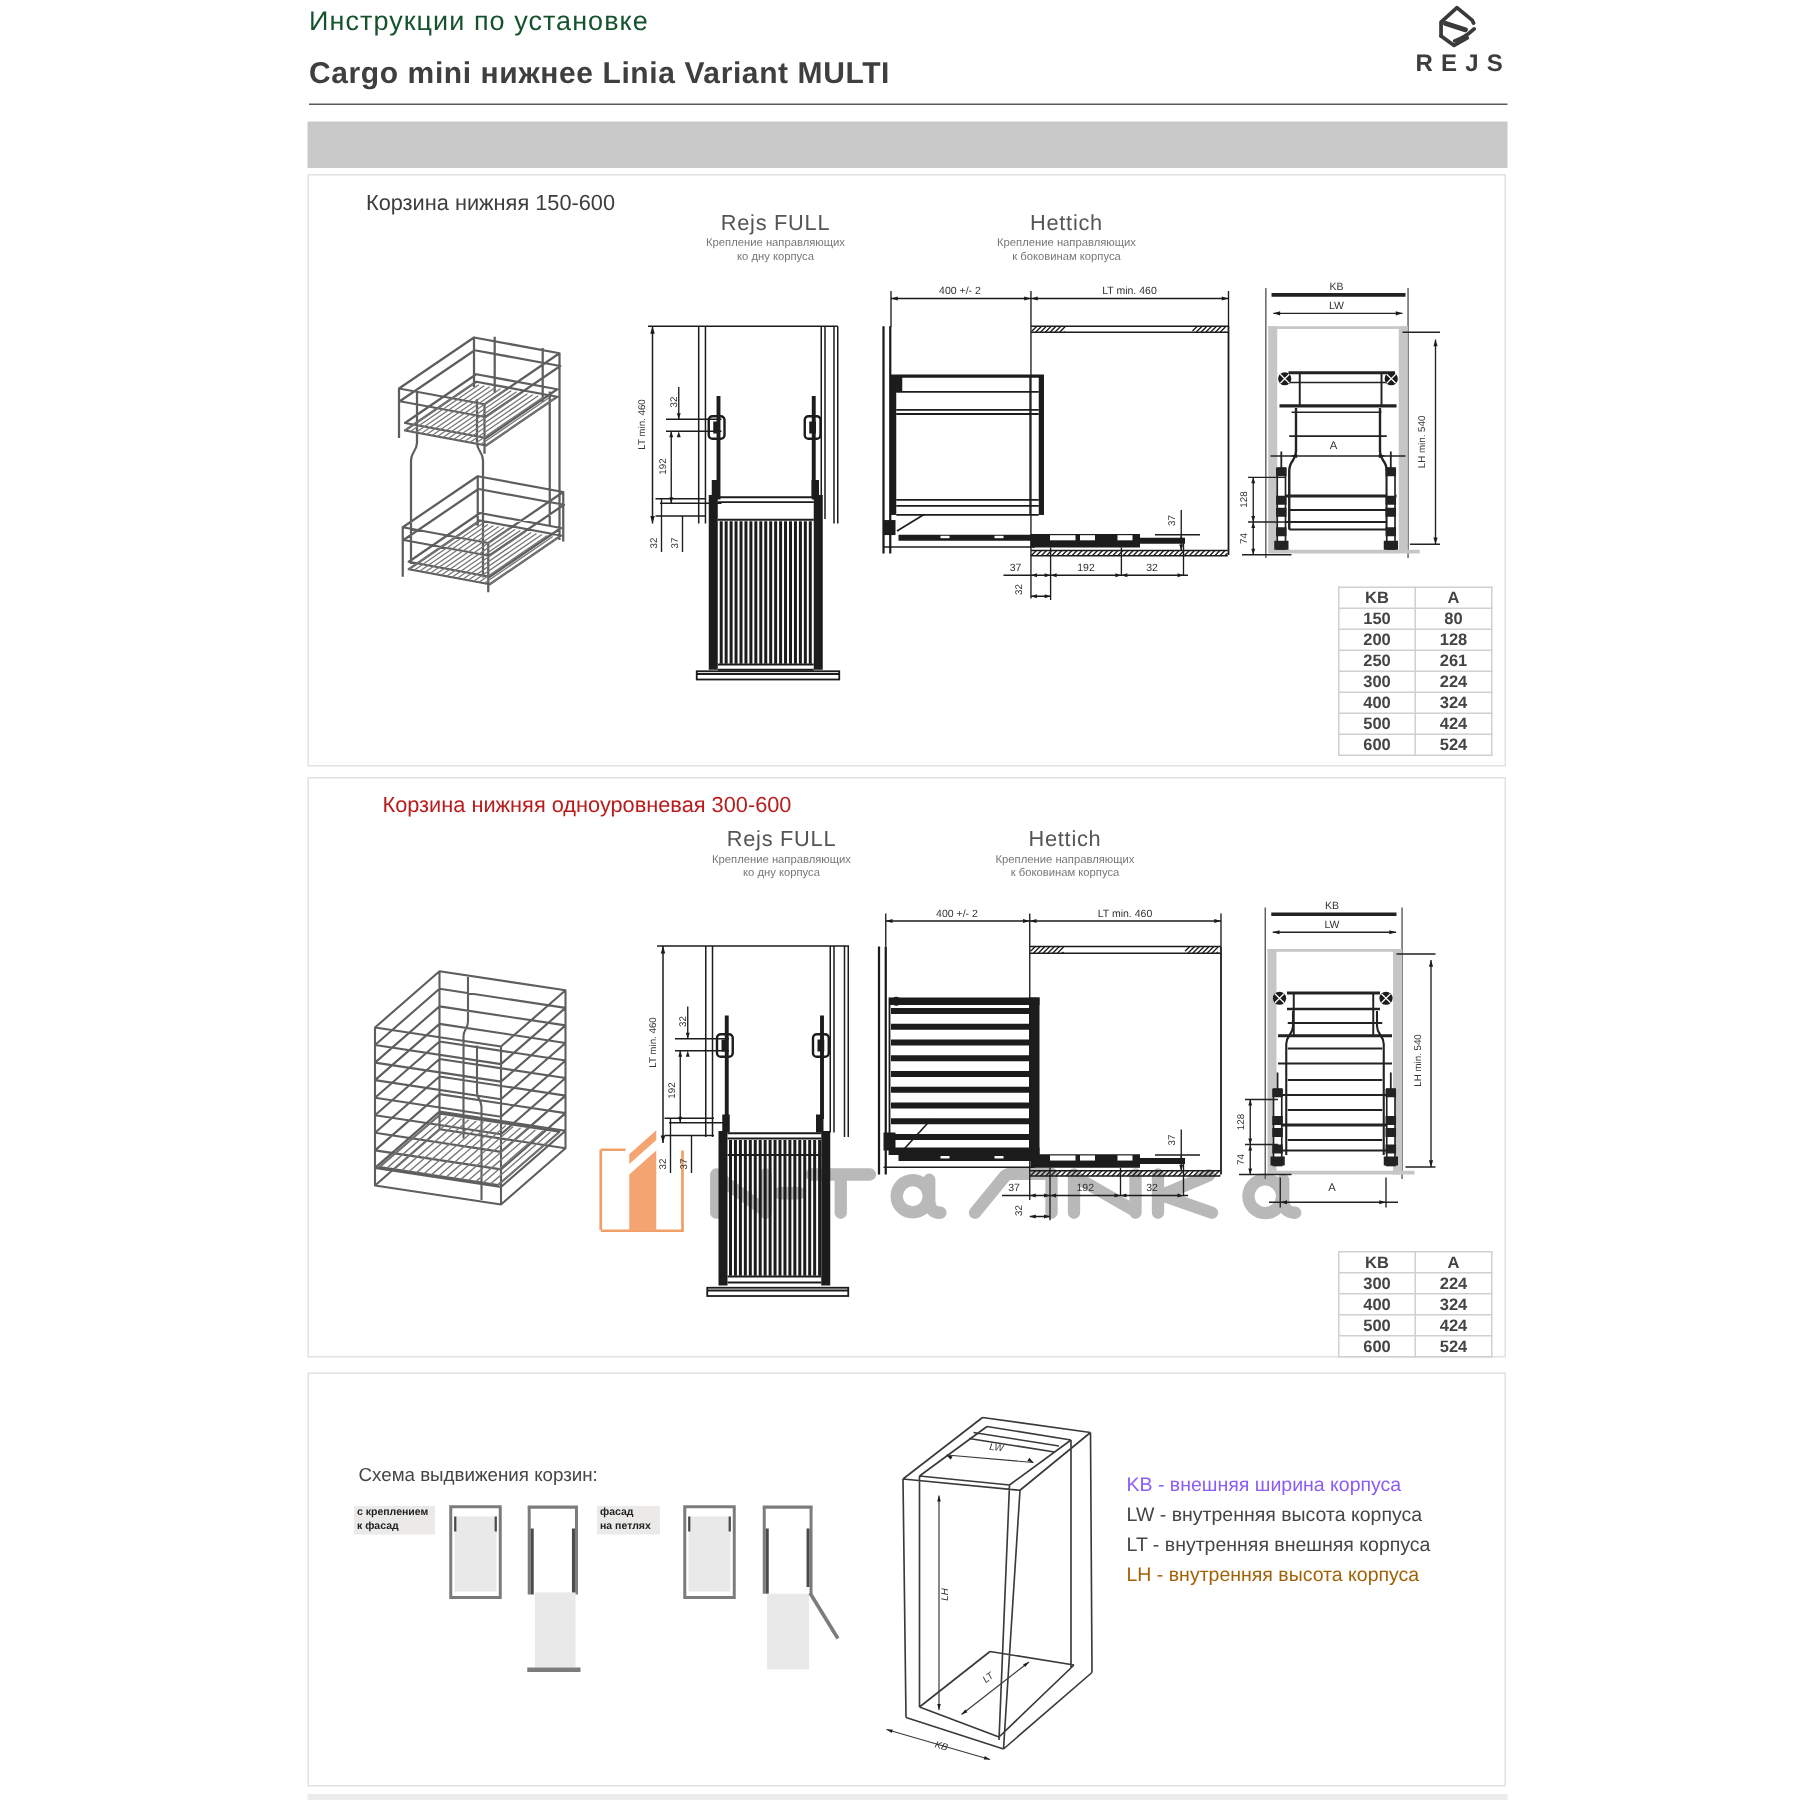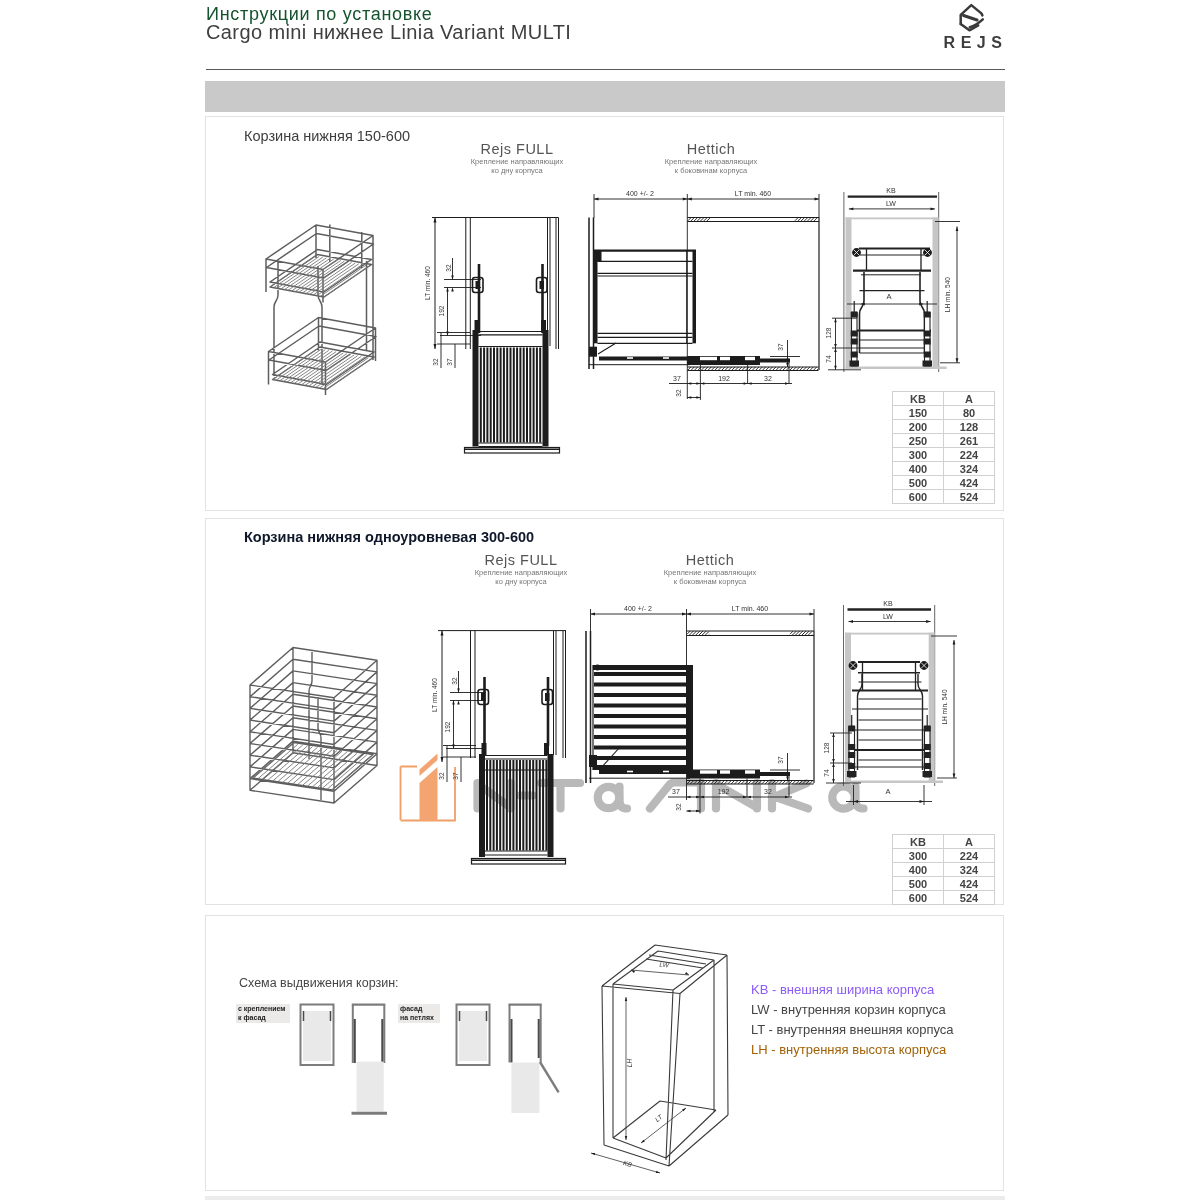--- a/index.html
+++ b/index.html
@@ -5,21 +5,21 @@
 body{font-family:"Liberation Sans",sans-serif;position:relative;color:#3b3b3b}
 .abs{position:absolute}
 table.dim{border-collapse:collapse;font-weight:bold;font-size:11px;color:#444;text-align:center}
 table.dim td{border:1px solid #d0d0d0;padding:0}
 svg text{font-family:"Liberation Sans",sans-serif}
 </style></head>
 <body>
 
 <div class="abs" style="left:206px;top:4px;font-size:18px;letter-spacing:0.7px;color:#14532d">Инструкции по установке</div>
 
-<div class="abs" style="left:206px;top:21px;font-size:20px;letter-spacing:0.4px;font-weight:normal;color:#3f3f3f">Cargo mini нижнее Linia Variant MULTI</div>
+<div class="abs" style="left:206px;top:38px;font-size:20px;letter-spacing:0.4px;font-weight:bold;color:#3f3f3f">Cargo mini нижнее Linia Variant MULTI</div>
 
 <svg class="abs" style="left:930px;top:1px" width="80" height="50" viewBox="0 0 80 50">
   <g fill="none" stroke="#3a3a3a" stroke-width="2.5" stroke-linejoin="round" stroke-linecap="round">
     <path d="M30.7 23 L30.7 13.8 L41.3 4.1 L51.4 12.4 L52.4 14.4"></path>
     <path d="M30.7 23 L39.4 29.3 L48.2 24.3"></path>
     <path d="M33.6 14.6 L47 18.9" stroke-width="3.2"></path>
     <path d="M39.8 26.3 Q46 24.5 52.8 18.3"></path>
   </g>
   <g fill="#3d3d3d" font-weight="bold">
     <text x="45.5" y="46.5" font-size="16" text-anchor="middle" letter-spacing="5.5">REJS</text>
@@ -72,21 +72,21 @@
       </tr>
 <tr>
         <td style="height:13px">600</td>
         <td>524</td>
       </tr>
 </tbody>
   </table>
 
 <div class="abs" style="left:205px;top:518px;width:797px;height:385px;border:1px solid #e2e2e2"></div>
 
-<div class="abs" style="left:244px;top:529px;font-size:14.5px;font-weight:bold;color:#0f172a">Корзина нижняя одноуровневая 300-600</div>
+<div class="abs" style="left:255px;top:529px;font-size:14.5px;font-weight:normal;color:#b91c1c">Корзина нижняя одноуровневая 300-600</div>
 
 <div class="abs" style="left:441px;top:552px;width:160px;text-align:center;font-size:14.5px;letter-spacing:0.5px;color:#555">Rejs FULL</div>
 <div class="abs" style="left:441px;top:568px;width:160px;text-align:center;font-size:7.5px;color:#777;line-height:9px">Крепление направляющих<br>ко дну корпуса</div>
 
 <div class="abs" style="left:630px;top:552px;width:160px;text-align:center;font-size:14.5px;letter-spacing:0.5px;color:#555">Hettich</div>
 <div class="abs" style="left:630px;top:568px;width:160px;text-align:center;font-size:7.5px;color:#777;line-height:9px">Крепление направляющих<br>к боковинам корпуса</div>
 
 <table class="dim abs" style="left:892px;top:834px">
 <tbody>
       <tr>
@@ -115,21 +115,21 @@
 <div class="abs" style="left:205px;top:915px;width:797px;height:274px;border:1px solid #e2e2e2"></div>
 
 <div class="abs" style="left:239px;top:976px;font-size:12.5px;color:#454545">Схема выдвижения корзин:</div>
 
 <div class="abs" style="left:236px;top:1004px;width:54px;height:19px;background:#ebeae9;font-size:7px;font-weight:bold;color:#222;line-height:8.5px;padding:1px 0 0 2px;box-sizing:border-box">с креплением<br>к фасад</div>
 
 <div class="abs" style="left:398px;top:1004px;width:42px;height:19px;background:#ebeae9;font-size:7px;font-weight:bold;color:#222;line-height:8.5px;padding:1px 0 0 2px;box-sizing:border-box">фасад<br>на петлях</div>
 
 <div class="abs" style="left:751px;top:982px;font-size:13px;color:#8b5cf6">KB - внешняя ширина корпуса</div>
 
-<div class="abs" style="left:751px;top:1002px;font-size:13px;color:#454545">LW - внутренняя корзин корпуса</div>
+<div class="abs" style="left:751px;top:1002px;font-size:13px;color:#454545">LW - внутренняя высота корпуса</div>
 
 <div class="abs" style="left:751px;top:1022px;font-size:13px;color:#454545">LT - внутренняя внешняя корпуса</div>
 
 <div class="abs" style="left:751px;top:1042px;font-size:13px;color:#a16207">LH - внутренняя высота корпуса</div>
 
 <div class="abs" style="left:205px;top:1196px;width:800px;height:4px;background:#ececec"></div>
 
 <svg class="abs" style="left:395px;top:748px" width="490" height="78" viewBox="395 748 490 78">
     <g>
       <path d="M400.5 766.5 L417 766.5 M400.5 766.5 L400.5 820 M400.5 820.5 L455 820.5 L455 767" stroke="#f09f68" stroke-width="1.8" fill="none"></path>

